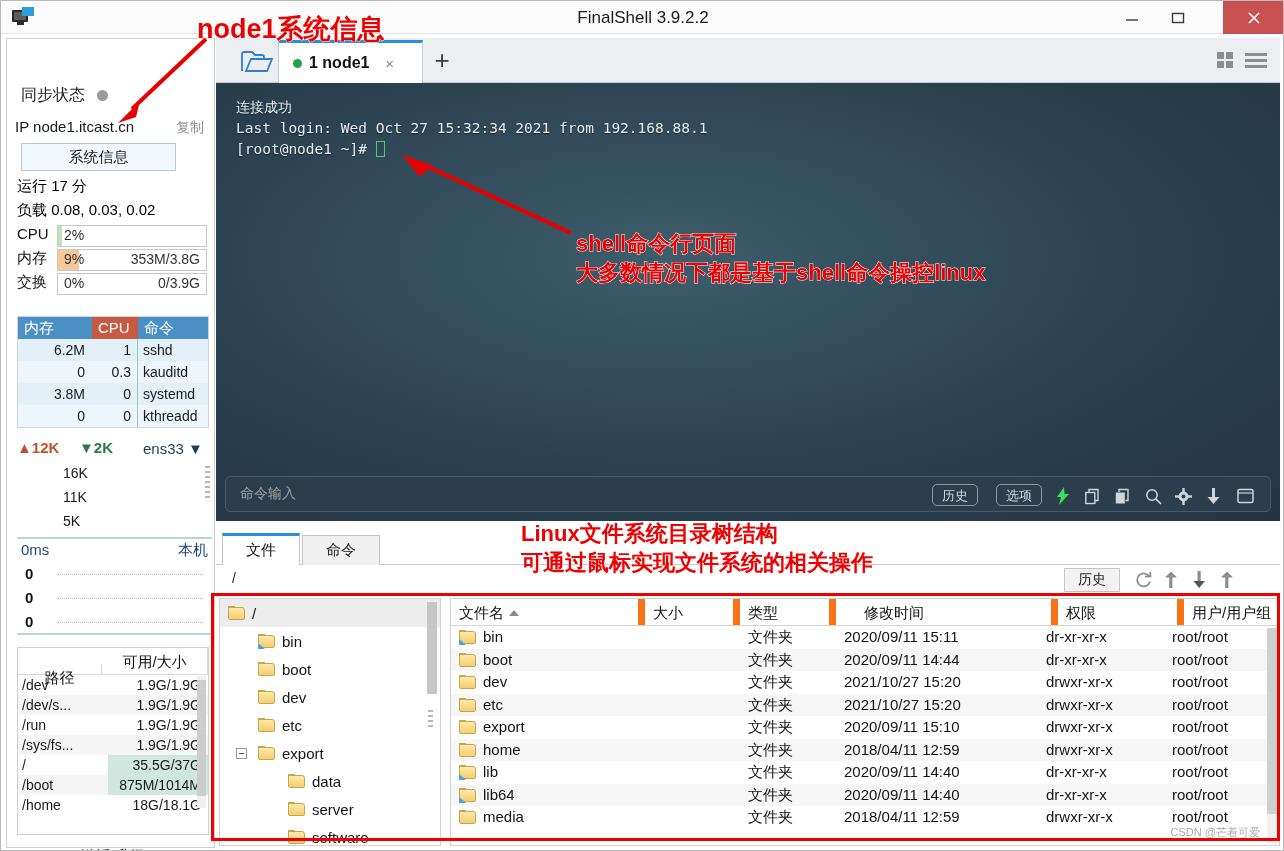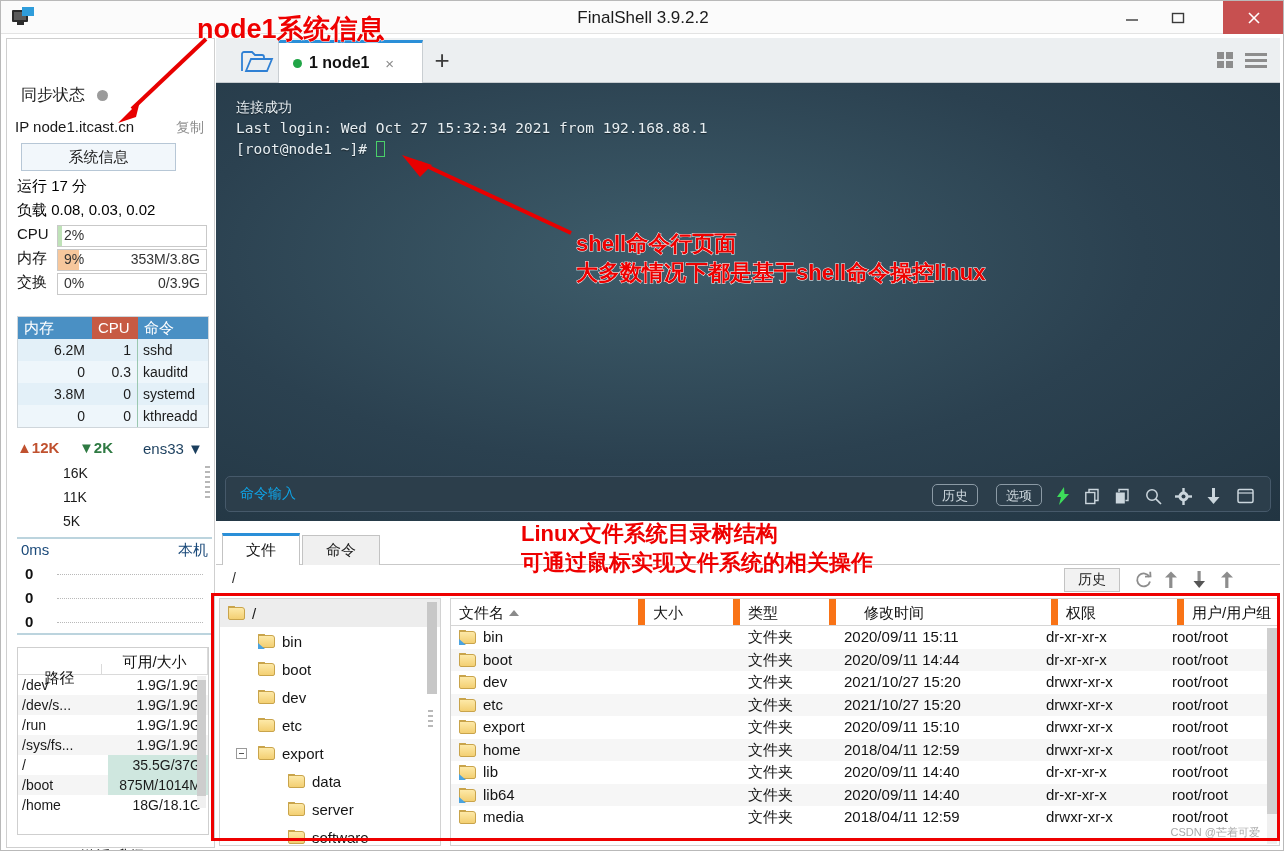--- a/index.html
+++ b/index.html
@@ -201,21 +201,21 @@
   #term-line1 { font-family: "Liberation Sans", sans-serif; font-size: 14px; }
   #term-cursor {
     display: inline-block; width: 9px; height: 16px;
     border: 1.5px solid #4ad06a; vertical-align: -3px;
   }
   #cmdbar {
     position: absolute; left: 9px; bottom: 9px; width: 1046px; height: 36px;
     background: #2c3e4b; border: 1px solid #46596a; border-radius: 5px;
   }
   #cmd-placeholder {
-    position: absolute; left: 14px; top: 8px; font-size: 14px; color: #0ea5e9;
+    position: absolute; left: 14px; top: 8px; font-size: 14px; color: #a3a3a3;
   }
   .pill {
     position: absolute; top: 7px; height: 22px; padding: 0 9px;
     border: 1px solid #8b9aa5; border-radius: 5px;
     color: #cfd9df; font-size: 13px; line-height: 21px;
   }
   #pill-history { right: 292px; }
   #pill-options { right: 228px; }
   .cmd-icon {
     position: absolute; top: 8px; width: 22px; height: 22px;

